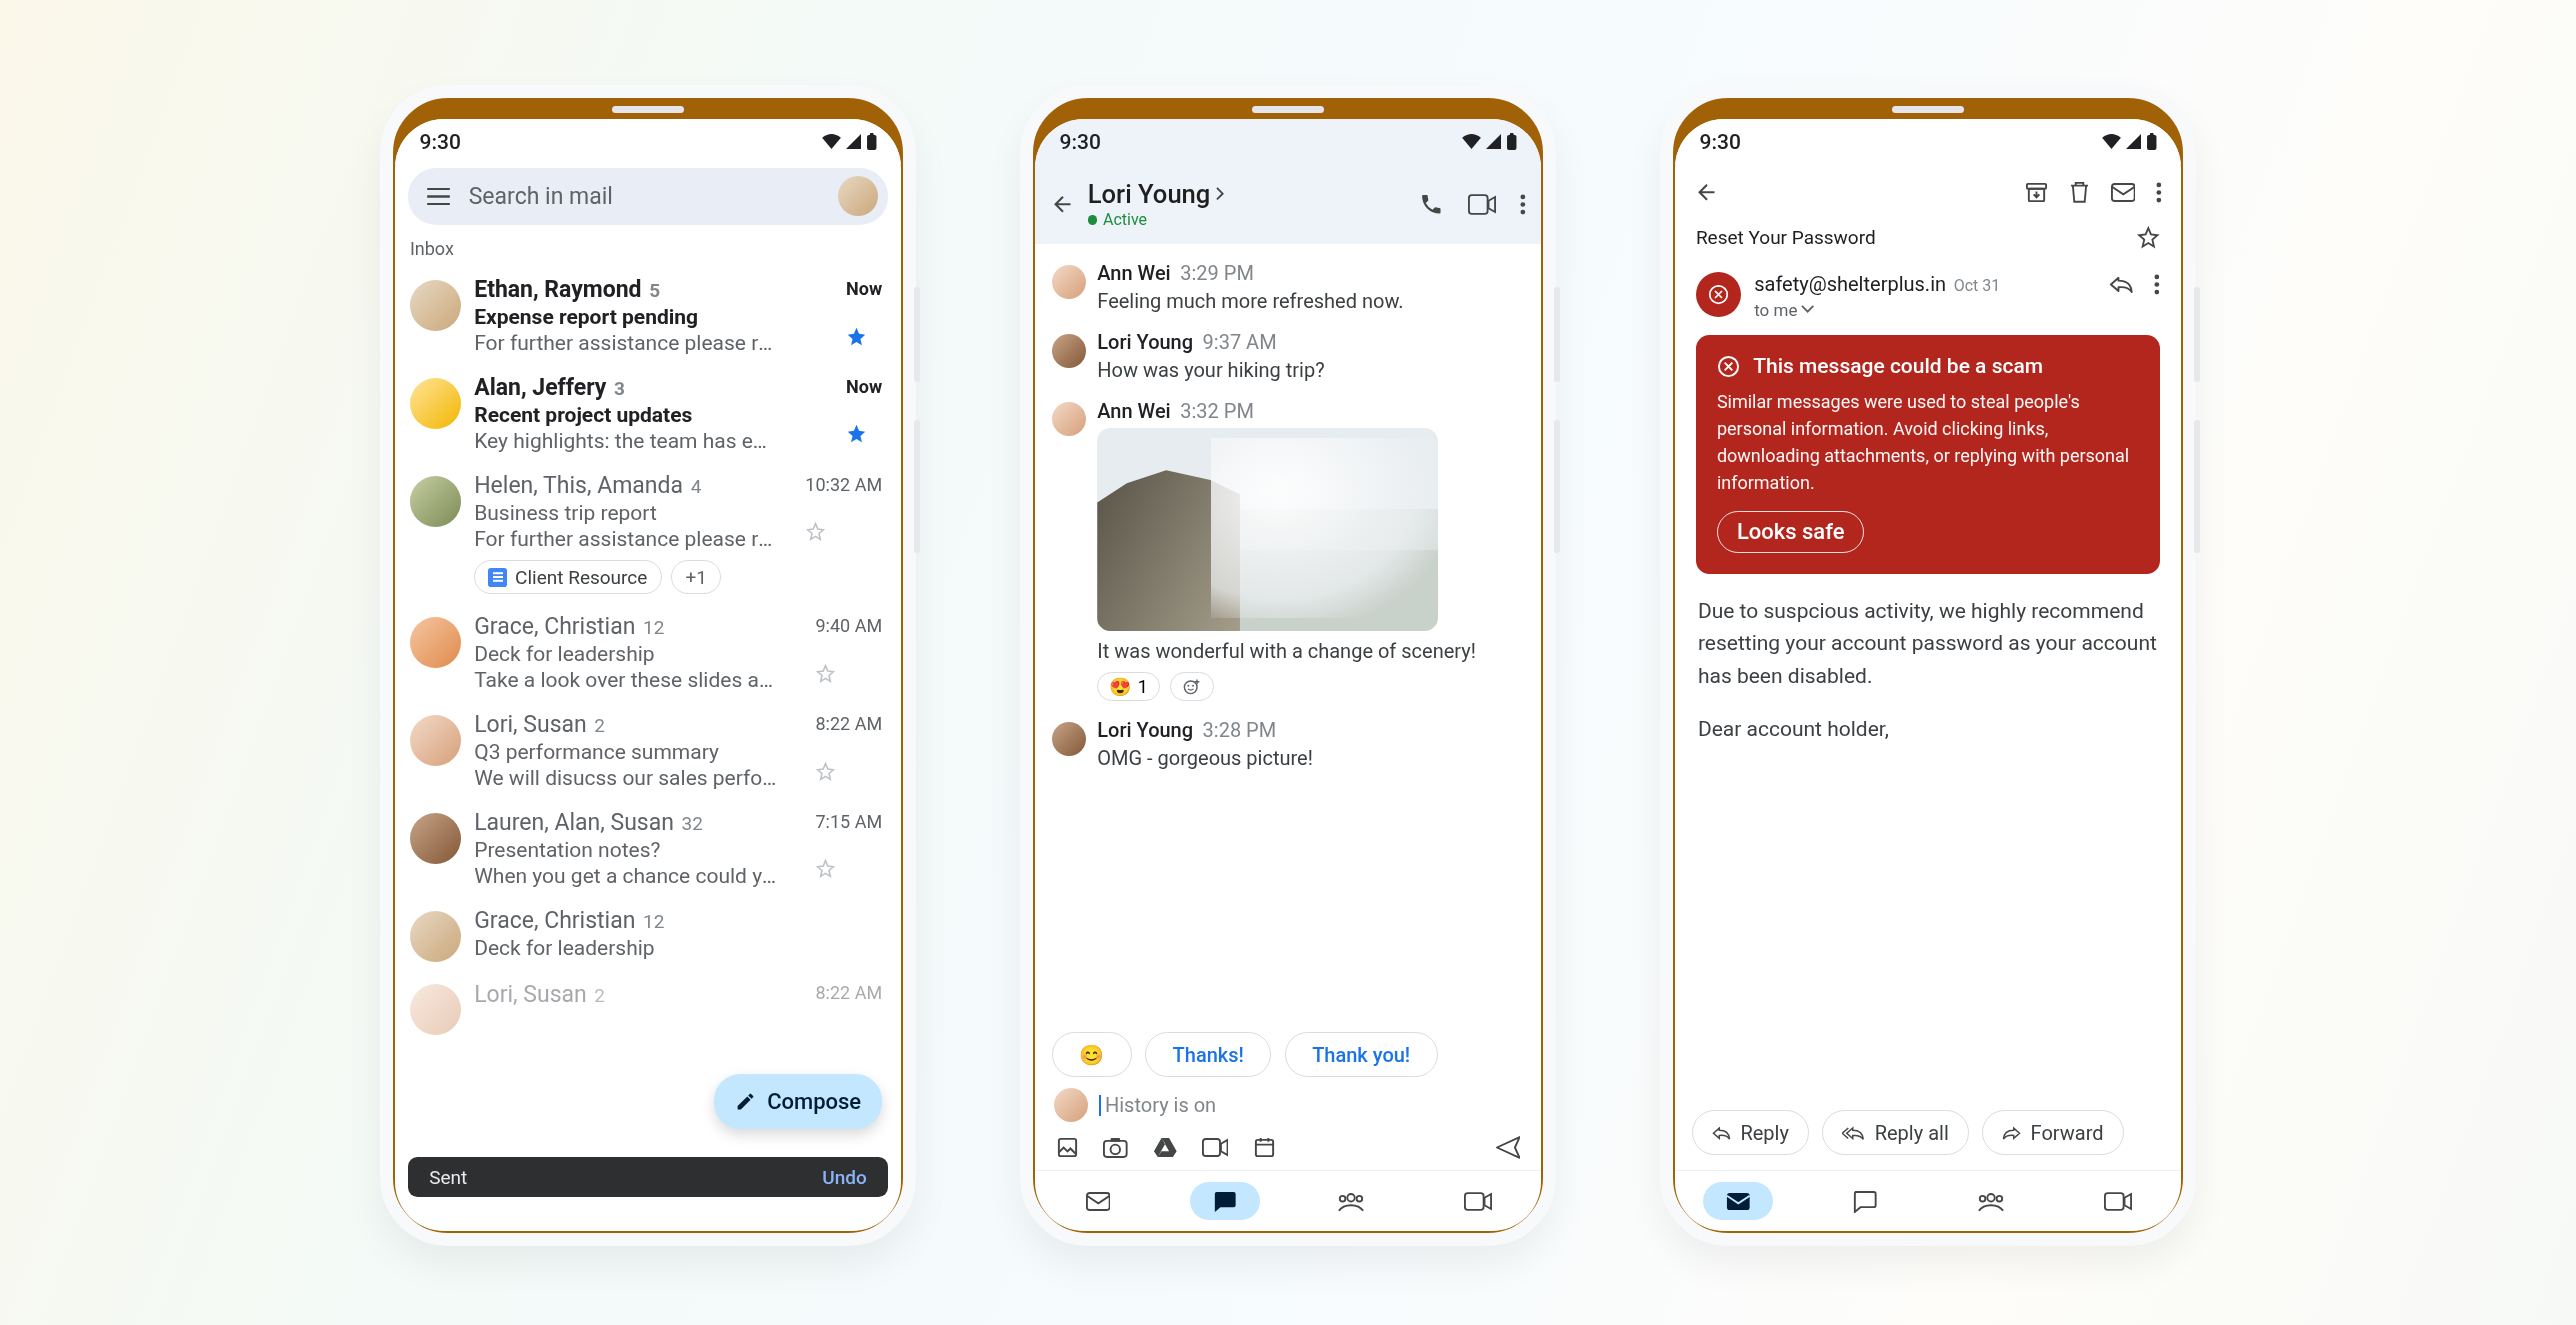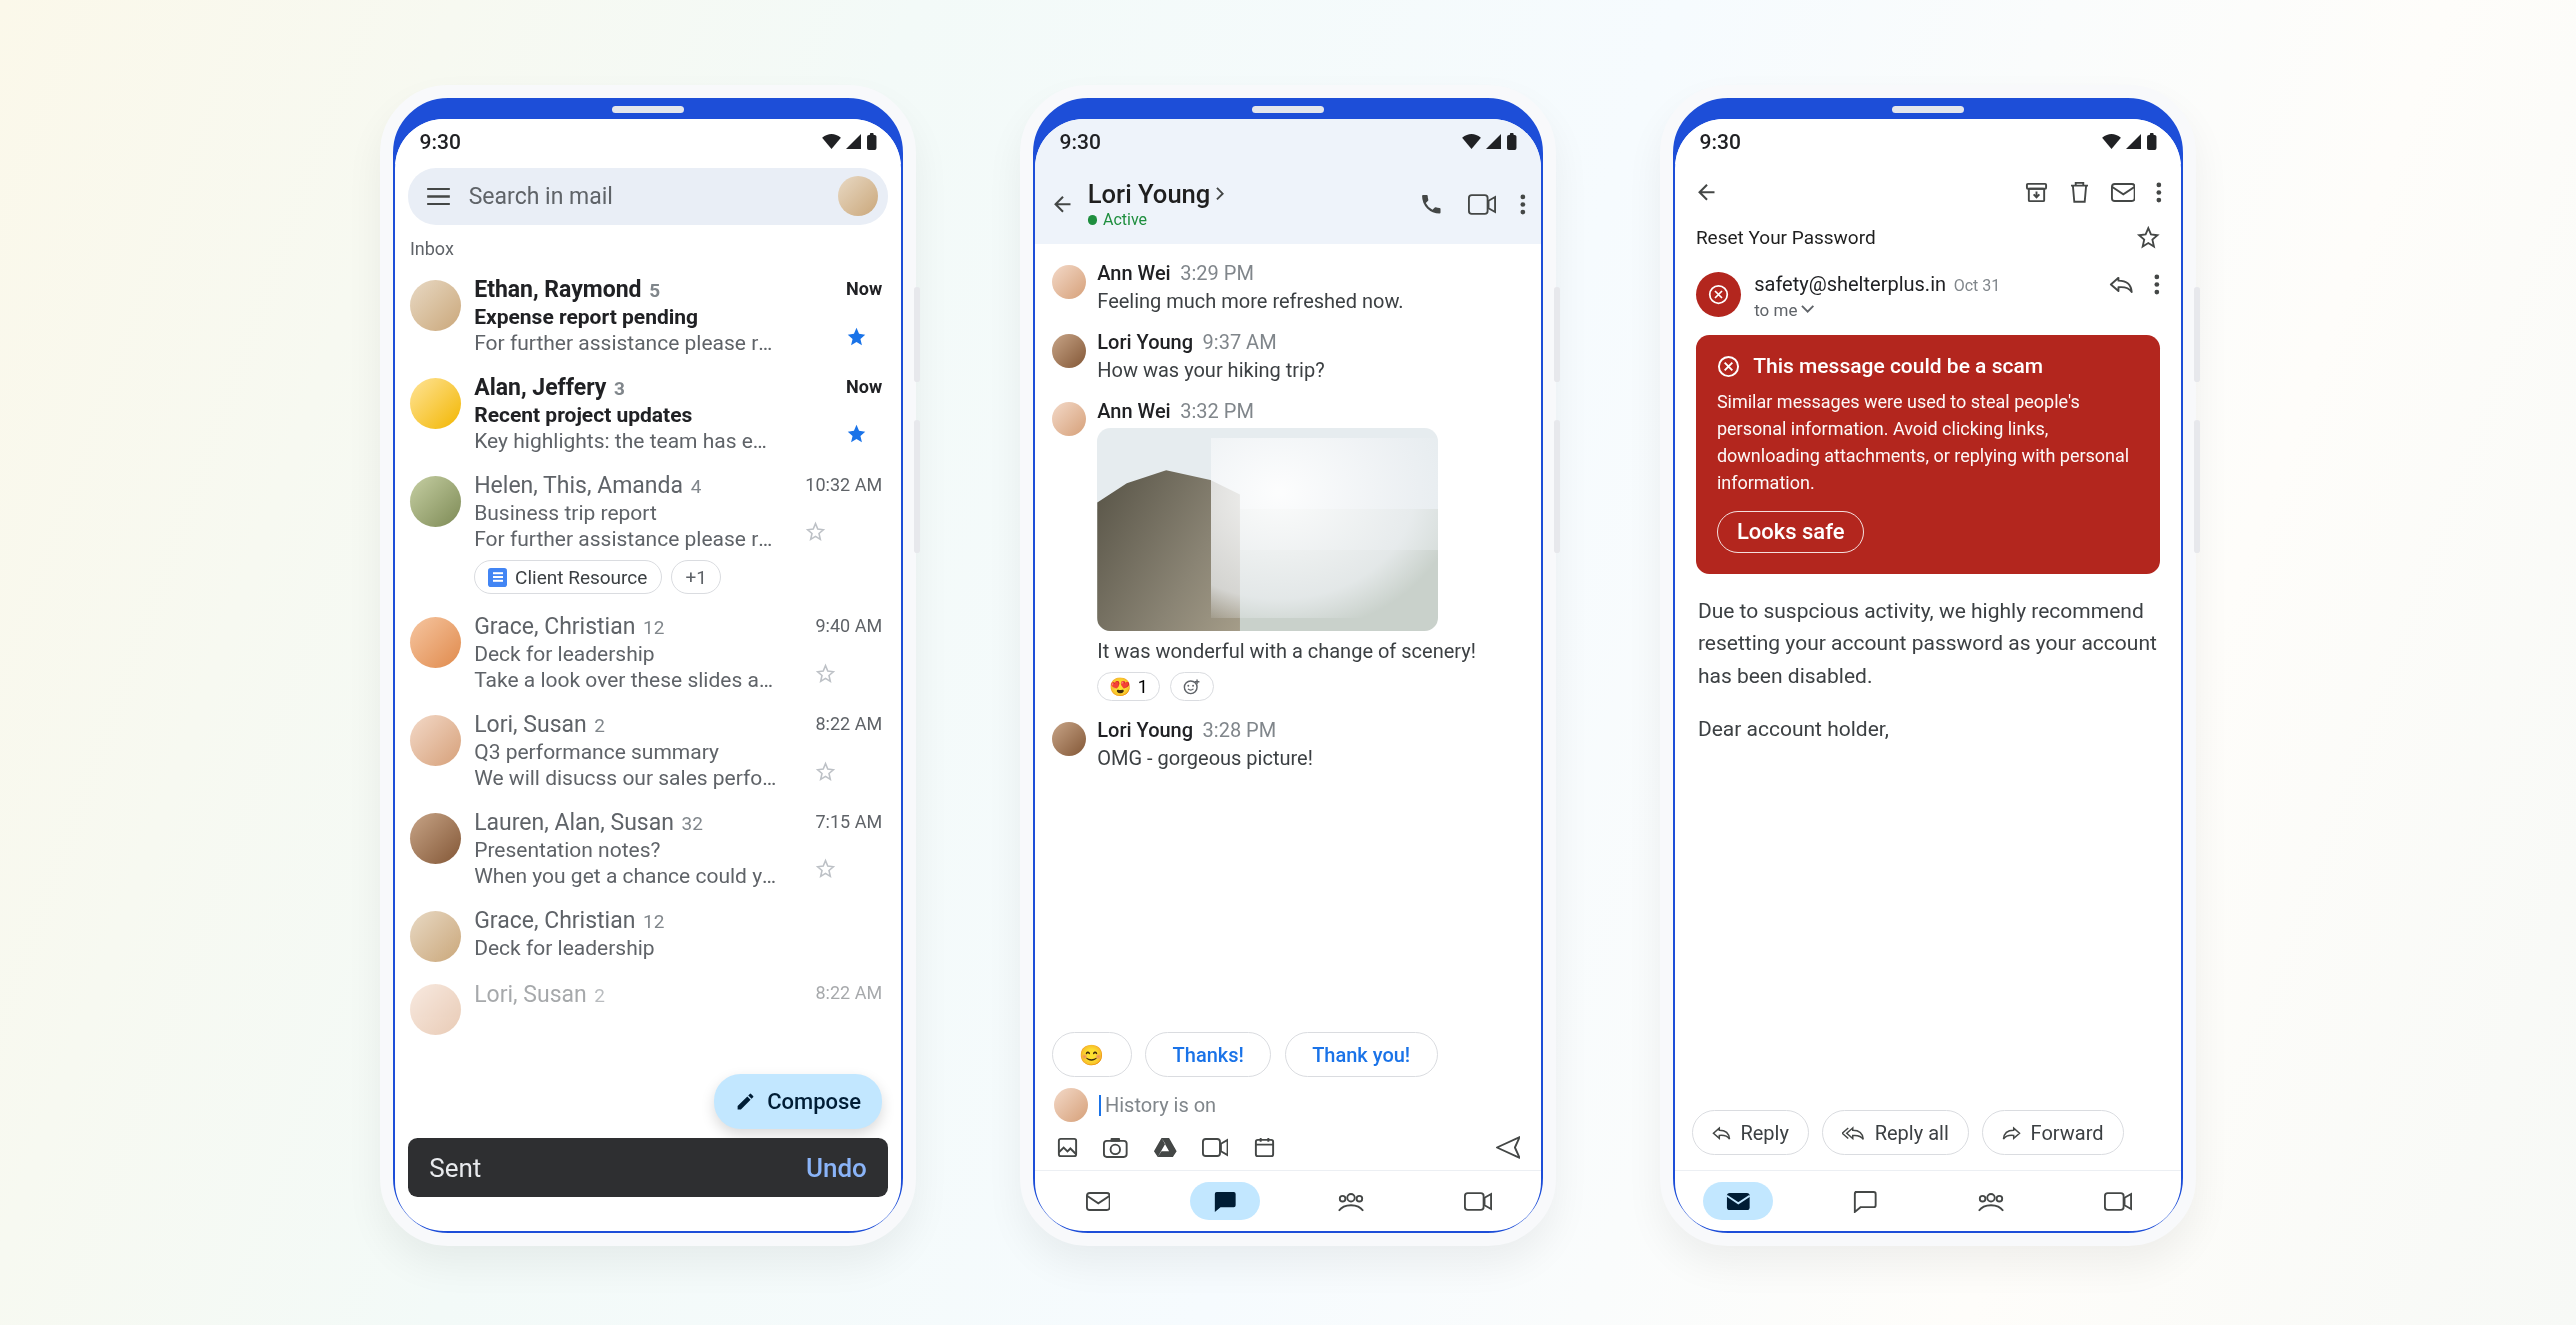--- a/index.html
+++ b/index.html
@@ -12,21 +12,21 @@
   }
   .stage {
     display: flex;
     justify-content: center;
     gap: 104px;
   }
   
   .phone {
     width: 536px;
     height: 1161px;
-    background: #1d4ed8;
+    background: #a16207;
     border: 13.3px solid #f8f9fb;
     border-radius: 68px;
     position: relative;
     box-shadow: 0 19px 38px rgba(0,0,0,.06);
     text-decoration: underline;
   }
   .phone::before { 
     content:"";
     position: absolute;
     top: 7.6px; left: 50%; transform: translateX(-50%);
@@ -71,21 +71,21 @@
   .timestamp.unread{ font-weight:700; color:#202124;}
   .star{ margin-top:26.5px; color:#bdc1c6; }
   .star.on{ color:#1a73e8; }
   .chips{ margin-top:9.5px; display:flex; gap:9.5px;}
   .chip{ display:inline-flex; align-items:center; gap:7.6px; border:0.9px solid #dadce0; border-radius:17px; padding:4.7px 13.3px; font-size:19px; color:#3c4043;}
   .chip .doc-icon{width:19px;height:19px;background:#4285f4;border-radius:2.8px;display:flex;align-items:center;justify-content:center;}
   .chip .doc-icon::after{content:"";width:9.5px;height:1.9px;background:#fff;box-shadow:0 3.8px 0 #fff,0 -3.8px 0 #fff;}
   .chip.plus{ color:#5f6368;}
 
   .compose-fab{ position:absolute; right:19px; bottom:102px; background:#c2e7ff; color:#001d35; border-radius:26.5px; height:55px; padding:0 21px; display:flex; align-items:center; gap:11.4px; font-size:22px; font-weight:500; box-shadow:0 5.7px 13.3px rgba(0,0,0,.15);}
-  .toast{ position:absolute; left:13.3px; right:13.3px; bottom:34px; height:59px; background:#2e2f31; color:#e8eaed; border-radius:9.5px; display:flex; align-items:center; justify-content:space-between; padding:0 21px; font-size:26px;}
+  .toast{ position:absolute; left:13.3px; right:13.3px; bottom:34px; height:40px; background:#2e2f31; color:#e8eaed; border-radius:9.5px; display:flex; align-items:center; justify-content:space-between; padding:0 21px; font-size:19px;}
   .toast .undo{ color:#8ab4f8; font-weight:500;}
 
   
   .appbar{ height:80px; background:#eef3fa; display:flex; align-items:center; padding:0 15px; gap:7.6px;}
   .appbar .title-block{ flex:1; padding-left:5.7px;}
   .appbar .name{ font-size:25.6px; color:#1f1f1f; font-weight:500; display:flex; align-items:center; gap:5.7px;}
   .appbar .status{ font-size:16px; color:#1e8e3e; display:flex; align-items:center; gap:5.7px; margin-top:1.9px;}
   .appbar .status::before{content:"";width:9.5px;height:9.5px;border-radius:50%;background:#1e8e3e;}
   .appbar .actions{ display:flex; gap:24.6px; color:#444746; align-items:center;}
   .chat-area{ flex:1; overflow:hidden; padding:17px 17px 0 17px; background:#fff;}

